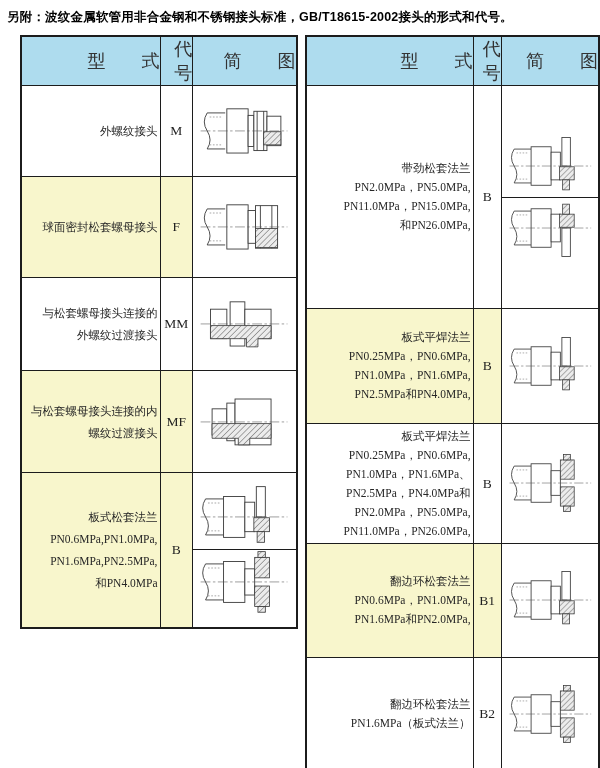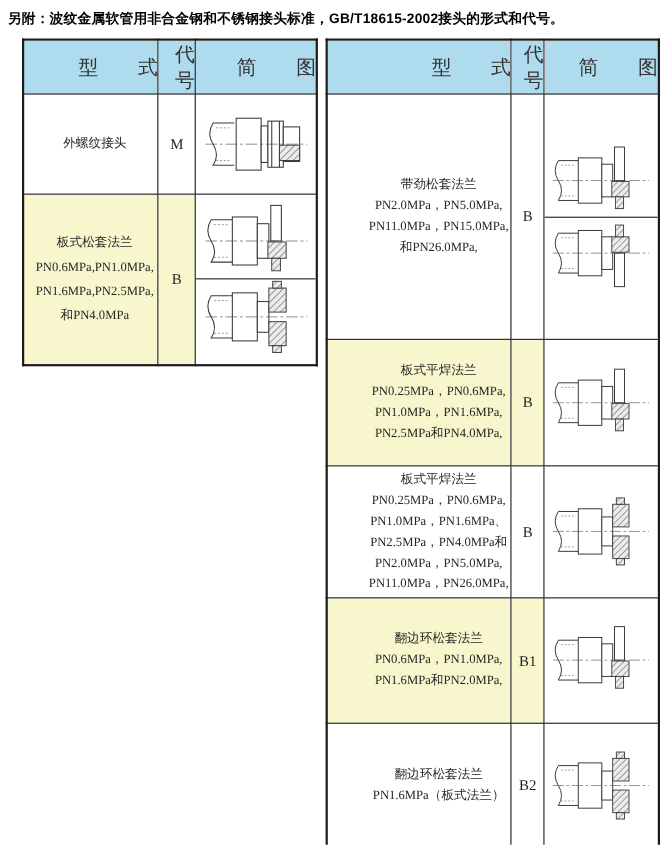--- a/index.html
+++ b/index.html
@@ -27,21 +27,21 @@
     background:#fff;
   }
   table.tbl td,table.tbl th{border:1px solid var(--border);overflow:hidden;}
   th{
     background:var(--header-bg);
     height:20px;font-size:18px;font-weight:normal;color:#333;
     text-align:right;vertical-align:middle;
   }
   .c-type{
     font-size:11.5px;line-height:22px;white-space:pre;
-    text-align:center;vertical-align:middle;
+    text-align:right;vertical-align:middle;
     padding:2px 2px 2px 9px;
   }
   table.right .c-type{line-height:19px;padding-left:37px;}
   .c-code{
     font-size:13.5px;text-align:center;vertical-align:middle;color:#1f1f1f;
   }
   .c-diag{padding:0;vertical-align:middle;background:#fff;}
   tr.hl .c-type,tr.hl .c-code{background:var(--hl);}
   .dstack{display:flex;flex-direction:column;width:100%;height:100%;}
   .dcell{flex:1;display:flex;align-items:center;justify-content:center;min-height:0;}
@@ -97,20 +97,77 @@
                   <path class="ln" d="M71,15 V63"></path>
                   <path class="ln" d="M79,15 V63"></path>
                   <rect class="bx" x="83" y="21" width="17" height="36"></rect>
                   <rect class="ht" x="79" y="40" width="21" height="16"></rect>
                   <path class="cl" d="M2,39 H108"></path>
                 </svg>
               </div>
             </div>
       </td>
     </tr>
+    <tr style="height:101px" class="hl">
+      <td class="c-type">球面密封松套螺母接头</td>
+      <td class="c-code">F</td>
+      <td class="c-diag">
+        <div class="dstack">
+              <div class="dcell">
+                <svg class="diagram" viewBox="0 0 110 78" preserveAspectRatio="xMidYMid meet">
+                  <path class="ln" d="M32,17 H10 q-7,11 0,22 q7,11 0,22 H32"></path>
+                  <path class="dt" d="M13,22 h15 M13,56 h15"></path>
+                  <rect class="bx" x="34" y="12" width="26" height="54"></rect>
+                  <rect class="bx" x="60" y="19" width="9" height="40"></rect>
+                  <rect class="bx" x="69" y="13" width="27" height="52"></rect>
+                  <path class="ln" d="M75,13 V65"></path>
+                  <path class="ln" d="M89,13 V65"></path>
+                  <rect class="ht" x="69" y="41" width="27" height="23"></rect>
+                  <path class="cl" d="M2,39 H108"></path>
+                </svg>
+              </div>
+            </div>
+      </td>
+    </tr>
+    <tr style="height:93px">
+      <td class="c-type">与松套螺母接头连接的
+外螺纹过渡接头</td>
+      <td class="c-code">MM</td>
+      <td class="c-diag">
+        <div class="dstack">
+              <div class="dcell">
+                <svg class="diagram" viewBox="0 0 110 78" preserveAspectRatio="xMidYMid meet">
+                  <rect class="bx" x="14" y="21" width="20" height="36"></rect>
+                  <rect class="bx" x="38" y="12" width="18" height="54"></rect>
+                  <rect class="bx" x="56" y="21" width="32" height="36"></rect>
+                  <path class="ht" d="M14,41 H88 V57 H72 V67 H58 V57 H14 Z"></path>
+                  <path class="cl" d="M2,39 H108"></path>
+                </svg>
+              </div>
+            </div>
+      </td>
+    </tr>
+    <tr style="height:102px" class="hl">
+      <td class="c-type">与松套螺母接头连接的内
+螺纹过渡接头</td>
+      <td class="c-code">MF</td>
+      <td class="c-diag">
+        <div class="dstack">
+              <div class="dcell">
+                <svg class="diagram" viewBox="0 0 110 78" preserveAspectRatio="xMidYMid meet">
+                  <rect class="bx" x="16" y="23" width="18" height="32"></rect>
+                  <rect class="bx" x="34" y="16" width="10" height="46"></rect>
+                  <rect class="bx" x="44" y="11" width="44" height="56"></rect>
+                  <path class="ht" d="M16,41 H88 V59 H62 V67 H48 V59 H16 Z"></path>
+                  <path class="cl" d="M2,39 H108"></path>
+                </svg>
+              </div>
+            </div>
+      </td>
+    </tr>
     <tr style="height:155px" class="hl">
       <td class="c-type">板式松套法兰
 PN0.6MPa,PN1.0MPa,
 PN1.6MPa,PN2.5MPa,
 和PN4.0MPa</td>
       <td class="c-code">B</td>
       <td class="c-diag">
         <div class="dstack">
           <div class="dcell">
                 <svg class="diagram" viewBox="0 0 110 78" preserveAspectRatio="xMidYMid meet">

